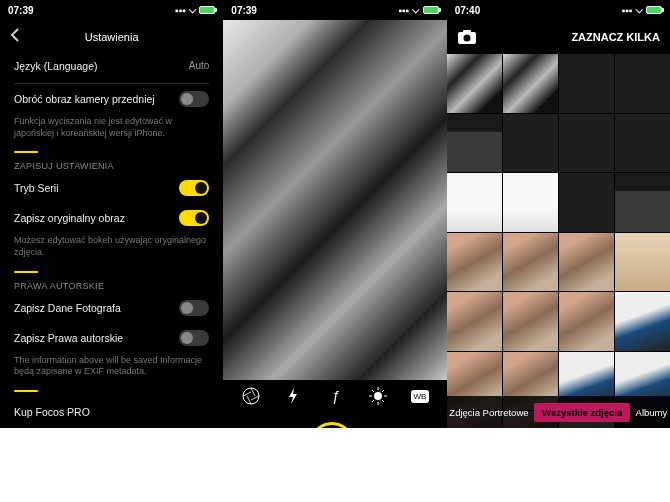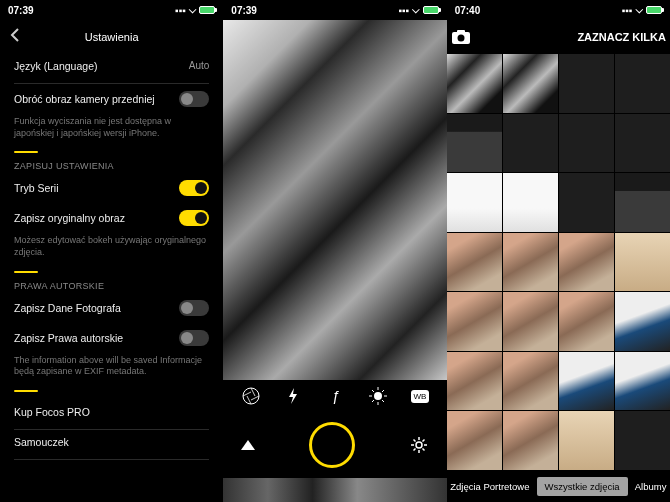--- a/index.html
+++ b/index.html
@@ -1,17 +1,17 @@
 <!DOCTYPE html>
 <html><head>
 <meta charset="utf-8">
 <style>
 *{box-sizing:border-box;margin:0;padding:0;font-family:-apple-system,Helvetica,Arial,sans-serif}
 body{background:#fff;width:670px;height:502px;display:flex}
-.panel{width:223.33px;height:502px;background:#000;position:relative;overflow:hidden;color:#ccc}
+.panel{width:223.33px;height:428px;background:#000;position:relative;overflow:hidden;color:#ccc}
 .statusbar{height:20px;display:flex;justify-content:space-between;align-items:center;padding:0 8px;font-size:10px;font-weight:600;color:#fff}
 .sb-right{display:flex;gap:3px;align-items:center}
 .battery{width:16px;height:8px;border:1px solid #fff;border-radius:2px;position:relative;background:#48d76a}
 .battery::after{content:"";position:absolute;right:-3px;top:1px;width:2px;height:4px;background:#fff;border-radius:0 1px 1px 0}
 
 
 .hdr{height:34px;display:flex;align-items:center;justify-content:center;position:relative;color:#fff;font-size:11px}
 .back{position:absolute;left:8px;top:6px;color:#ccc}
 .rows{padding:0 14px}
 .row{display:flex;justify-content:space-between;align-items:center;min-height:30px;font-size:10.5px;color:#eee;border-bottom:0 solid #222}
@@ -30,32 +30,32 @@
 .toolbar{height:32px;display:flex;justify-content:space-around;align-items:center;padding:0 6px;color:#fff}
 .tb-ic{width:20px;height:20px;display:flex;align-items:center;justify-content:center;font-size:12px}
 .wb{font-size:8px;font-weight:400;background:#fff;color:#000;border-radius:3px;padding:2px 3px}
 .capbar{height:66px;display:flex;align-items:center;justify-content:space-between;padding:0 18px}
 .shutter{width:46px;height:46px;border:3px solid #ffdc00;border-radius:50%}
 .tri{width:0;height:0;border-left:7px solid transparent;border-right:7px solid transparent;border-bottom:10px solid #fff}
 .gear{color:#fff;font-size:18px}
 .strip{height:24px;background:linear-gradient(90deg,#333 0%,#666 20%,#222 40%,#888 60%,#333 100%)}
 
 
-.ghdr{height:34px;display:flex;align-items:center;justify-content:space-between;padding:0 4px;color:#fff;font-size:11px;font-weight:600}
+.ghdr{height:34px;display:flex;align-items:center;justify-content:space-between;padding:0 10px;color:#fff;font-size:11px;font-weight:600}
 .grid{display:grid;grid-template-columns:repeat(4,1fr);gap:1px;width:100%;height:416px}
 .thumb{background:#333;width:100%;height:100%}
 .thumb.leaf{background:linear-gradient(135deg,#ddd 0%,#222 30%,#bbb 55%,#111 80%)}
 .thumb.ui1{background:linear-gradient(180deg,#1a1a1a 30%,#3a3a3a 31%,#3a3a3a 100%)}
 .thumb.ui2{background:linear-gradient(180deg,#f8f8f8 60%,#e0e0e0 100%)}
 .thumb.ppl{background:linear-gradient(150deg,#d4a58a 20%,#8a6a55 50%,#c4b098 80%)}
 .thumb.lap{background:linear-gradient(160deg,#eee 40%,#1a4a7a 60%,#222 100%)}
 .thumb.wall{background:linear-gradient(180deg,#e8d4b5 0%,#c8ac85 100%)}
 .thumb.darkui{background:#1e1e1e}
 .gtabs{position:absolute;bottom:0;left:0;right:0;height:32px;background:rgba(0,0,0,.85);display:flex;align-items:center;justify-content:space-around;font-size:9.5px;color:#fff}
-.gtabs .active{background:#a3a3a3;color:#000;padding:4px 8px;border-radius:2px;font-weight:400}
+.gtabs .active{background:#be185d;color:#000;padding:4px 8px;border-radius:2px;font-weight:700}
 svg{display:block}
 </style>
 </head>
 <body>
 
 <div class="panel">
   <div class="statusbar">
     <span>07:39</span>
     <div class="sb-right">
       <span>▪▪▪</span>
@@ -73,21 +73,21 @@
   </div>
   <div class="rows">
     <div class="row divider">
       <span>Język (Language)</span>
       <span class="val">Auto</span>
     </div>
     <div class="row">
       <span>Obróć obraz kamery przedniej</span>
       <span class="toggle"></span>
     </div>
-    <div class="note">Funkcja wyciszania nie jest dostępna w japońskiej i japońskiej wersji iPhone.</div>
+    <div class="note">Funkcja wyciszania nie jest edytować w japońskiej i koreańskiej wersji iPhone.</div>
     <div class="yellowline"></div>
     <div class="section">ZAPISUJ USTAWIENIA</div>
     <div class="row">
       <span>Tryb Serii</span>
       <span class="toggle on"></span>
     </div>
     <div class="row">
       <span>Zapisz oryginalny obraz</span>
       <span class="toggle on"></span>
     </div>

